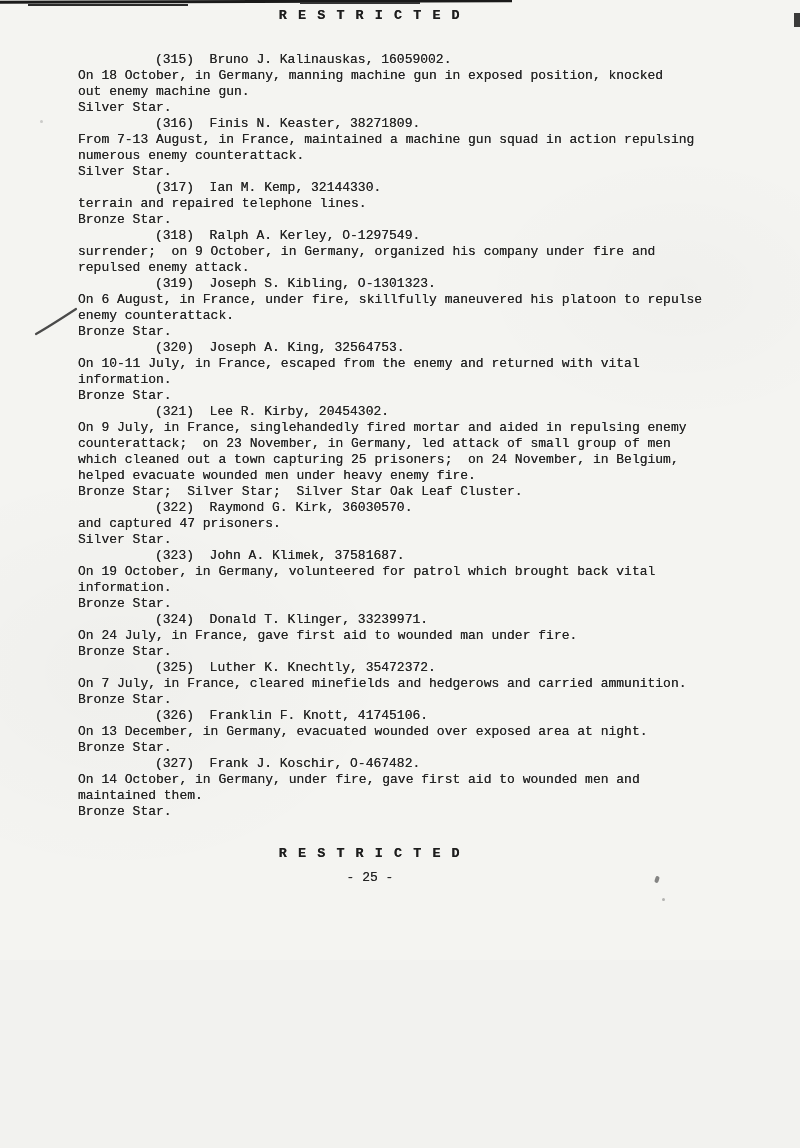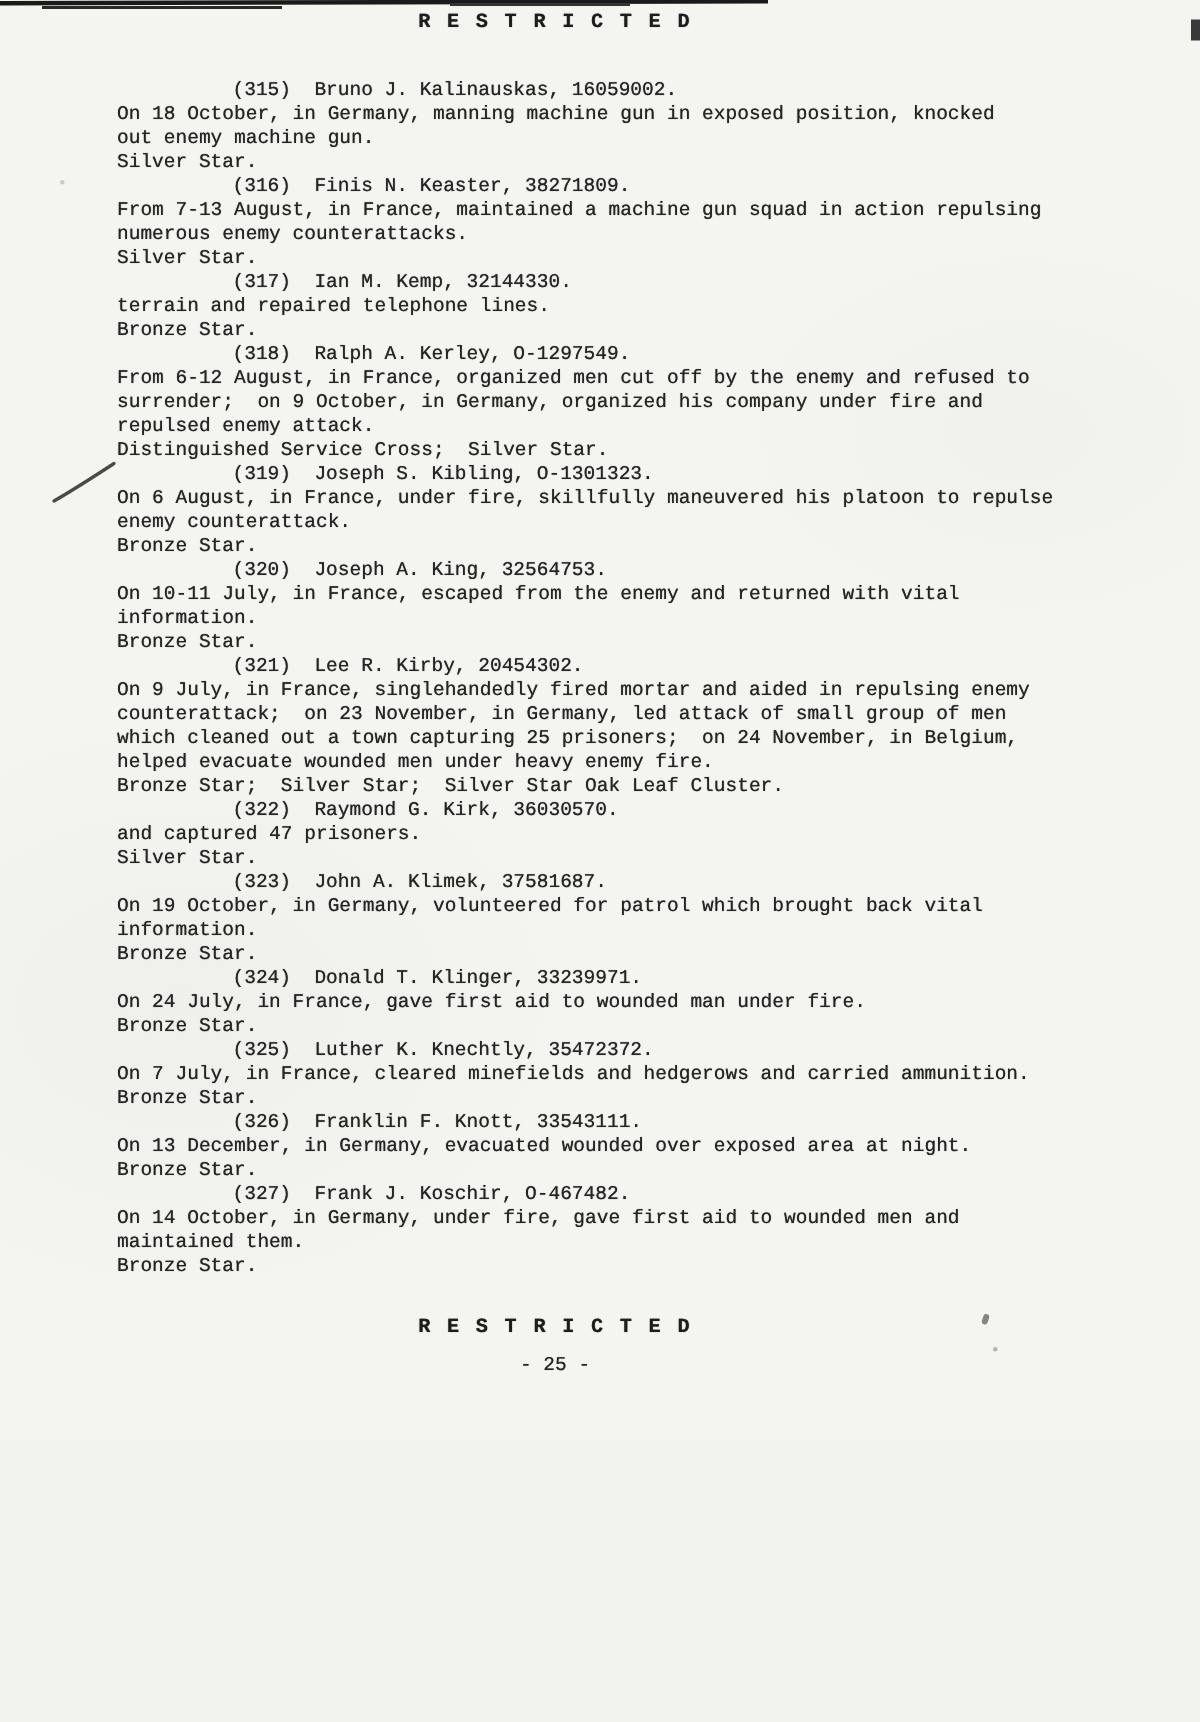--- a/index.html
+++ b/index.html
@@ -82,34 +82,32 @@
   <div class="entries">
       <div class="entry">
         <div class="line entry-head">(315)  Bruno J. Kalinauskas, 16059002.</div>
         <div class="line">On 18 October, in Germany, manning machine gun in exposed position, knocked</div>
         <div class="line">out enemy machine gun.</div>
         <div class="line">Silver Star.</div>
       </div>
       <div class="entry">
         <div class="line entry-head">(316)  Finis N. Keaster, 38271809.</div>
         <div class="line">From 7-13 August, in France, maintained a machine gun squad in action repulsing</div>
-        <div class="line">numerous enemy counterattacks.</div>
+        <div class="line">numerous enemy counterattack.</div>
         <div class="line">Silver Star.</div>
       </div>
       <div class="entry">
         <div class="line entry-head">(317)  Ian M. Kemp, 32144330.</div>
         <div class="line">terrain and repaired telephone lines.</div>
         <div class="line">Bronze Star.</div>
       </div>
       <div class="entry">
         <div class="line entry-head">(318)  Ralph A. Kerley, O-1297549.</div>
-        <div class="line">From 6-12 August, in France, organized men cut off by the enemy and refused to</div>
         <div class="line">surrender;  on 9 October, in Germany, organized his company under fire and</div>
         <div class="line">repulsed enemy attack.</div>
-        <div class="line">Distinguished Service Cross;  Silver Star.</div>
       </div>
       <div class="entry">
         <div class="line entry-head">(319)  Joseph S. Kibling, O-1301323.</div>
         <div class="line">On 6 August, in France, under fire, skillfully maneuvered his platoon to repulse</div>
         <div class="line">enemy counterattack.</div>
         <div class="line">Bronze Star.</div>
       </div>
       <div class="entry">
         <div class="line entry-head">(320)  Joseph A. King, 32564753.</div>
         <div class="line">On 10-11 July, in France, escaped from the enemy and returned with vital</div>
@@ -139,21 +137,21 @@
         <div class="line entry-head">(324)  Donald T. Klinger, 33239971.</div>
         <div class="line">On 24 July, in France, gave first aid to wounded man under fire.</div>
         <div class="line">Bronze Star.</div>
       </div>
       <div class="entry">
         <div class="line entry-head">(325)  Luther K. Knechtly, 35472372.</div>
         <div class="line">On 7 July, in France, cleared minefields and hedgerows and carried ammunition.</div>
         <div class="line">Bronze Star.</div>
       </div>
       <div class="entry">
-        <div class="line entry-head">(326)  Franklin F. Knott, 33543111.</div>
+        <div class="line entry-head">(326)  Franklin F. Knott, 41745106.</div>
         <div class="line">On 13 December, in Germany, evacuated wounded over exposed area at night.</div>
         <div class="line">Bronze Star.</div>
       </div>
       <div class="entry">
         <div class="line entry-head">(327)  Frank J. Koschir, O-467482.</div>
         <div class="line">On 14 October, in Germany, under fire, gave first aid to wounded men and</div>
         <div class="line">maintained them.</div>
         <div class="line">Bronze Star.</div>
       </div>
     </div>

